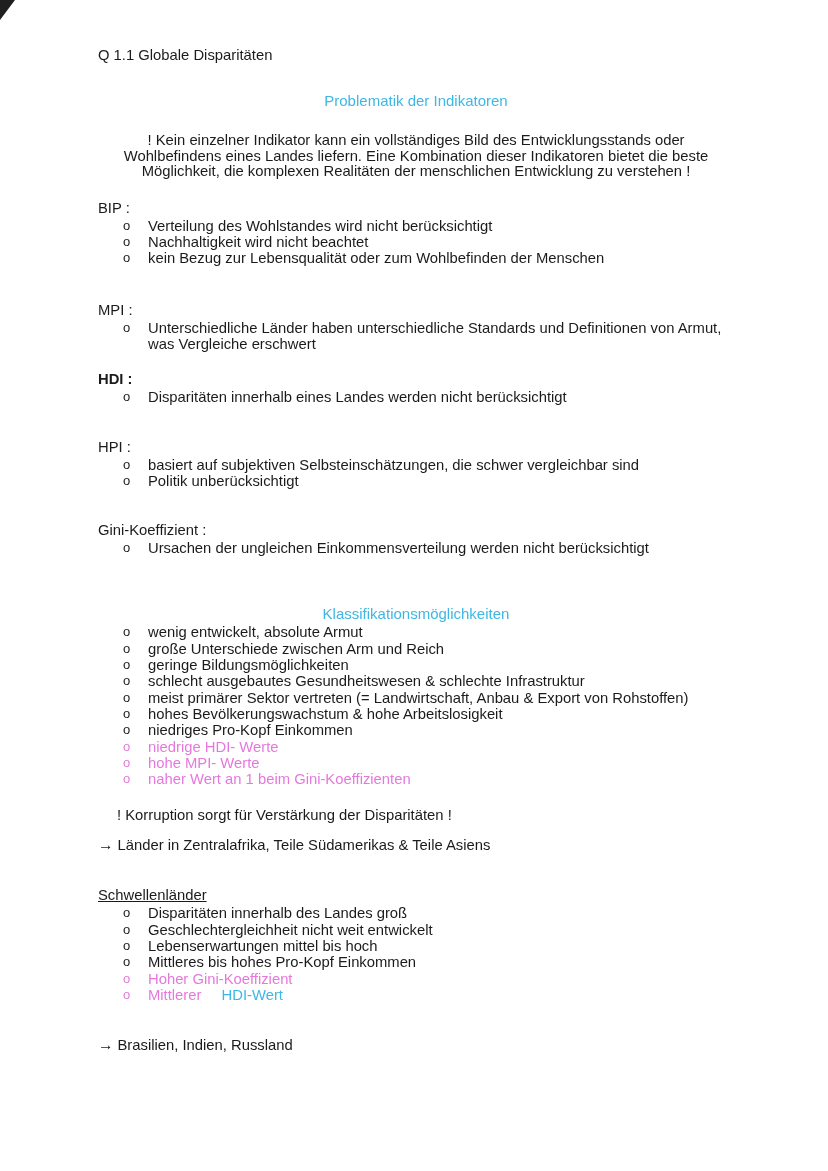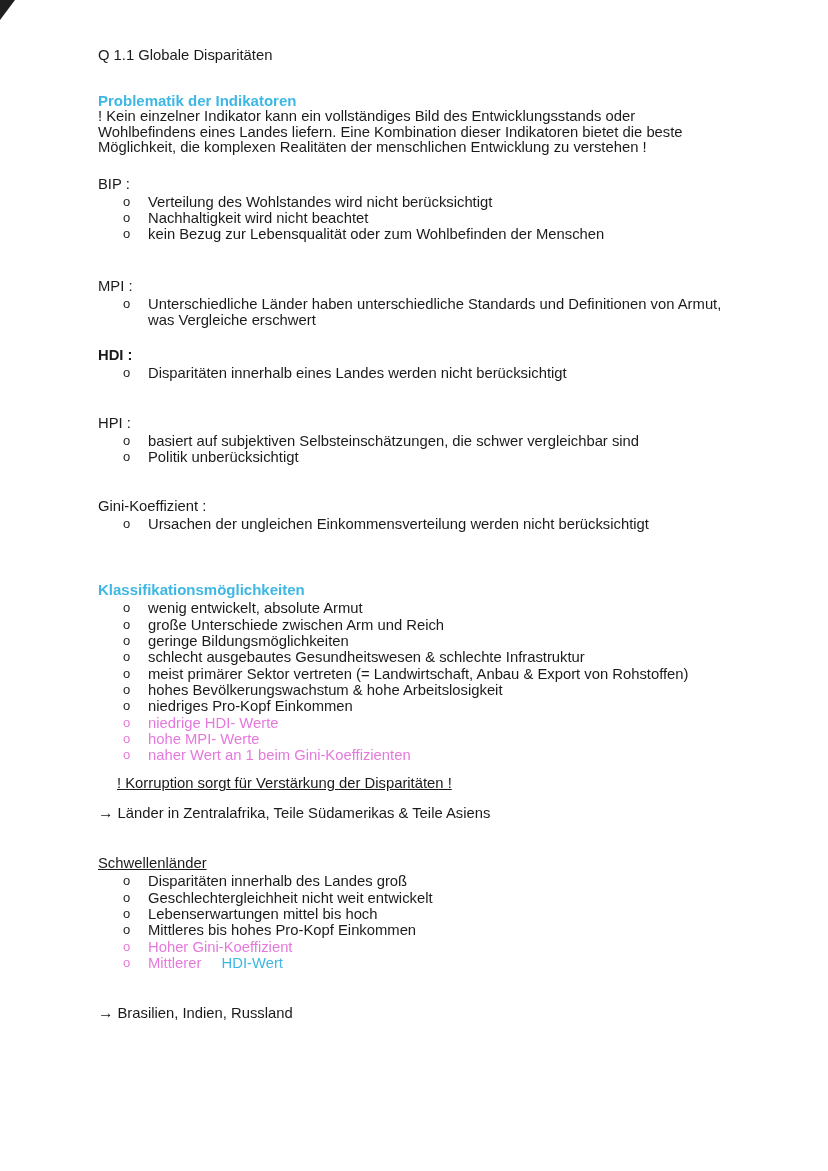--- a/index.html
+++ b/index.html
@@ -23,27 +23,30 @@
   .content {
     position: absolute;
     left: 98px;
     top: 47px;
     width: 636px;
   }
   p, h2, ul { margin: 0; padding: 0; }
   .title { line-height: 16px; }
   .heading {
     font-size: 15px;
-    font-weight: bold;
+    font-weight: normal;
     line-height: 16px;
     margin-top: 30px;
+    text-align: center;
   }
   .heading2 { margin-top: 50px; }
   .para {
+    margin-top: 24px;
     line-height: 15.6px;
+    text-align: center;
   }
   .group-label { line-height: 16px; }
   .mt-first { margin-top: 20px; }
   .mt-lg { margin-top: 35px; }
   .mt-md { margin-top: 33px; }
   .mt-sm { margin-top: 19px; font-weight: bold; }
   ul.blist {
     list-style: none;
     margin-top: 2px;
   }
@@ -58,24 +61,23 @@
     font-size: 13px;
   }
   ul.blist .t { flex: 1 1 auto; }
   .subtitle {
     text-decoration: underline;
     line-height: 16px;
     margin-top: 20px;
   }
   .subtitle2 { margin-top: 34px; }
   .note {
-    margin-top: 12px;
+    margin-top: 20px;
     padding-left: 19px;
     line-height: 16px;
-    text-decoration: underline;
   }
   .arrow-line {
     line-height: 16px;
     margin-top: 14px;
   }
   .arrow-line .arr {
     font-weight: bold;
     font-size: 15.5px;
     margin-right: 4px;
   }

